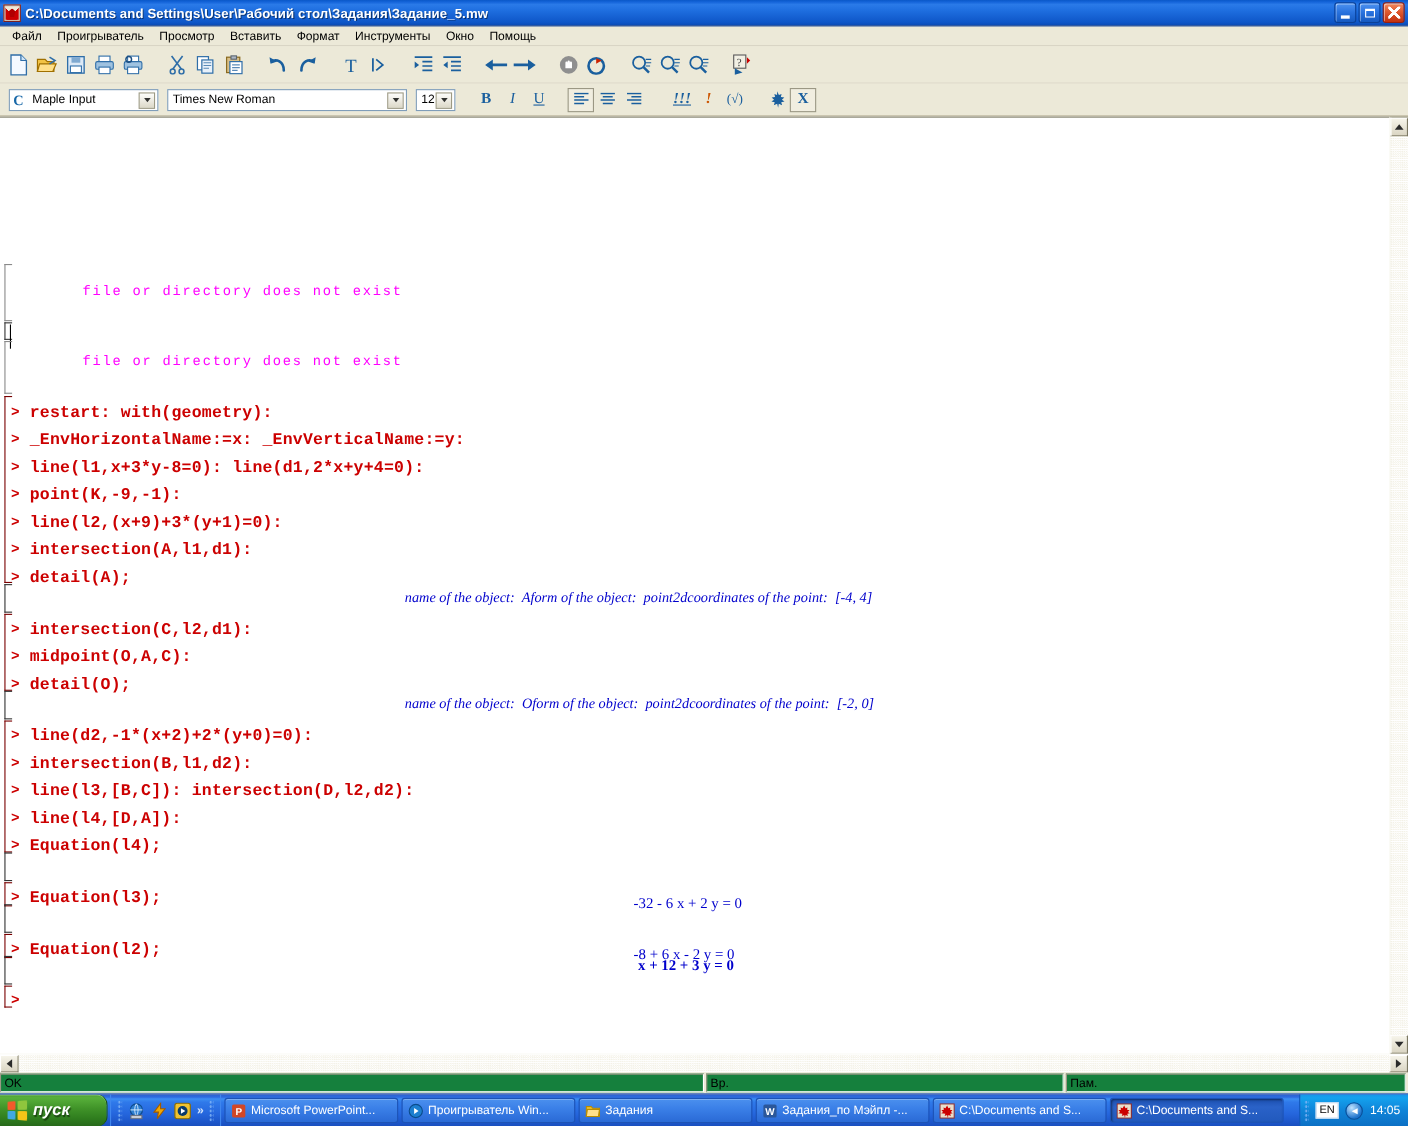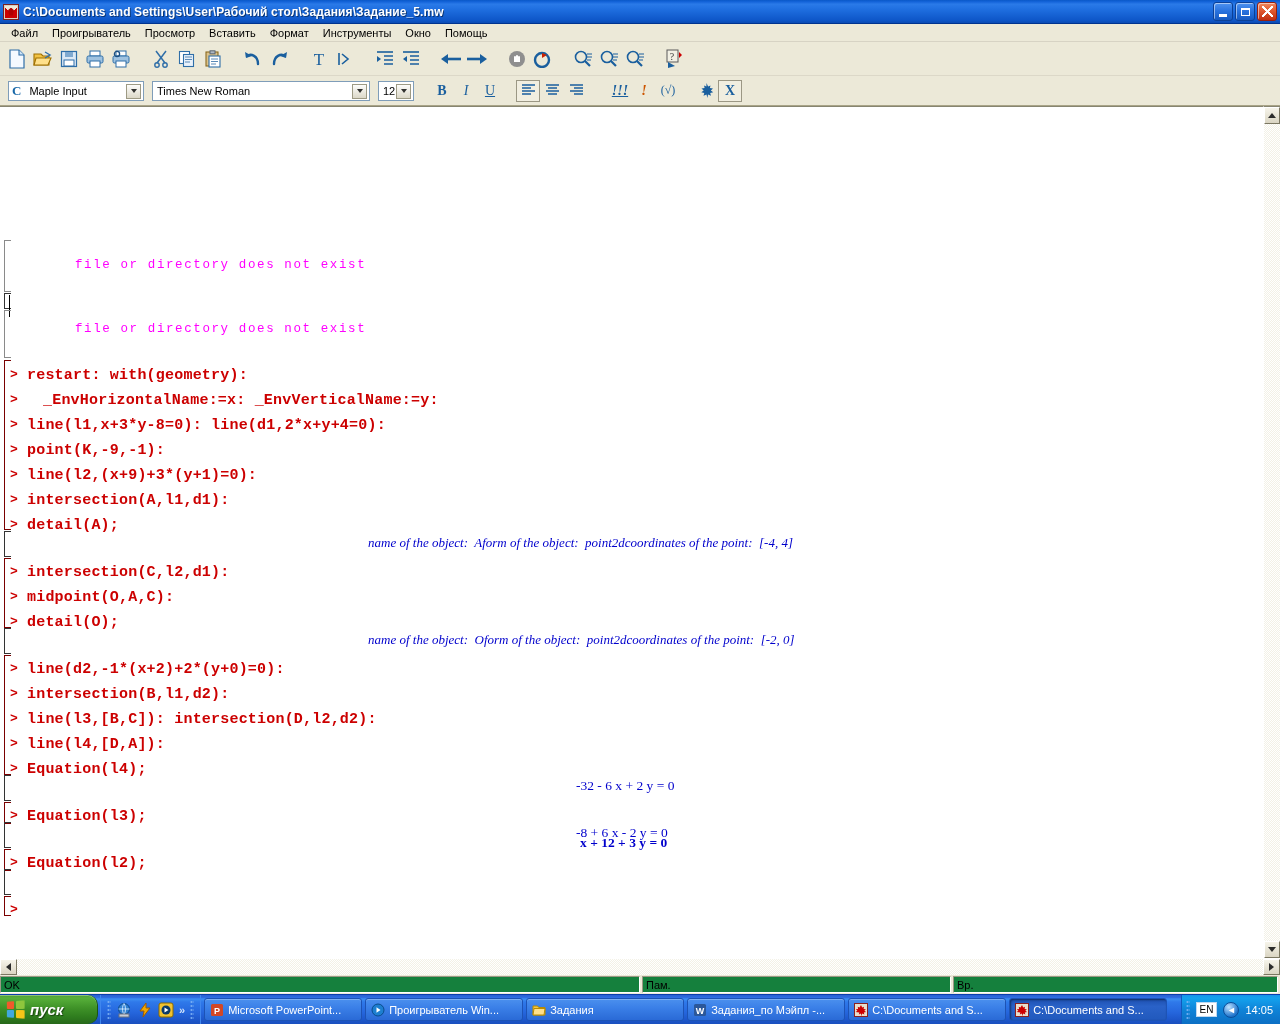--- a/index.html
+++ b/index.html
@@ -192,21 +192,21 @@
     position: absolute;
     color: #0000cc;
     font-family: "Liberation Serif", serif;
     font-style: italic; font-size: 13px;
     white-space: pre;
   }
   .outmath {
     position: absolute;
     color: #0000cc;
     font-family: "Liberation Serif", serif;
-    font-size: 13.5px; white-space: pre;
+    font-size: 13.5px; white-space: pre; margin-top: 35px;
   }
   .caretbox {
     position: absolute;
     border: 1px solid #000; width: 7px;
   }
 
   
   .vscroll {
     width: 17px; background: #ece9d8;
     border-left: 1px solid #fff;
@@ -642,21 +642,21 @@
         <div class="gbracket" style="top:762px;height:26px;border-color:#333;"></div>
         <div class="gbracket" style="top:789px;height:20px;"></div>
 
         <div class="errline" style="left:75px;top:151px;">file or directory does not exist</div>
         <div class="errline" style="left:75px;top:215px;">file or directory does not exist</div>
 
         <div class="prompt" style="top:261px;">&gt;</div>
         <div class="code" style="left:27px;top:261px;">restart: with(geometry):</div>
 
         <div class="prompt" style="top:286px;">&gt;</div>
-        <div class="code" style="left:27px;top:286px;margin-left:16px;">_EnvHorizontalName:=x: _EnvVerticalName:=y:</div>
+        <div class="code" style="left:27px;top:286px;">_EnvHorizontalName:=x: _EnvVerticalName:=y:</div>
 
         <div class="prompt" style="top:311px;">&gt;</div>
         <div class="code" style="left:27px;top:311px;">line(l1,x+3*y-8=0): line(d1,2*x+y+4=0):</div>
 
         <div class="prompt" style="top:336px;">&gt;</div>
         <div class="code" style="left:27px;top:336px;">point(K,-9,-1):</div>
 
         <div class="prompt" style="top:361px;">&gt;</div>
         <div class="code" style="left:27px;top:361px;">line(l2,(x+9)+3*(y+1)=0):</div>
 
@@ -719,22 +719,22 @@
   </div>
 
   <div class="hscroll">
     <div class="hbtn lt"></div>
     <div class="htrack"></div>
     <div class="hbtn rt"></div>
   </div>
 
   <div class="statusbar">
     <div class="spane" style="width:640px;">OK</div>
+    <div class="spane" style="width:325px;">Вр.</div>
     <div class="spane" style="flex:1;">Пам.</div>
-    <div class="spane" style="width:325px;">Вр.</div>
   </div>
 
   <div class="taskbar">
     <div class="startbtn">
       <span class="winflag">
           <span></span>
           <span></span>
           <span></span>
           <span></span>
         </span>

